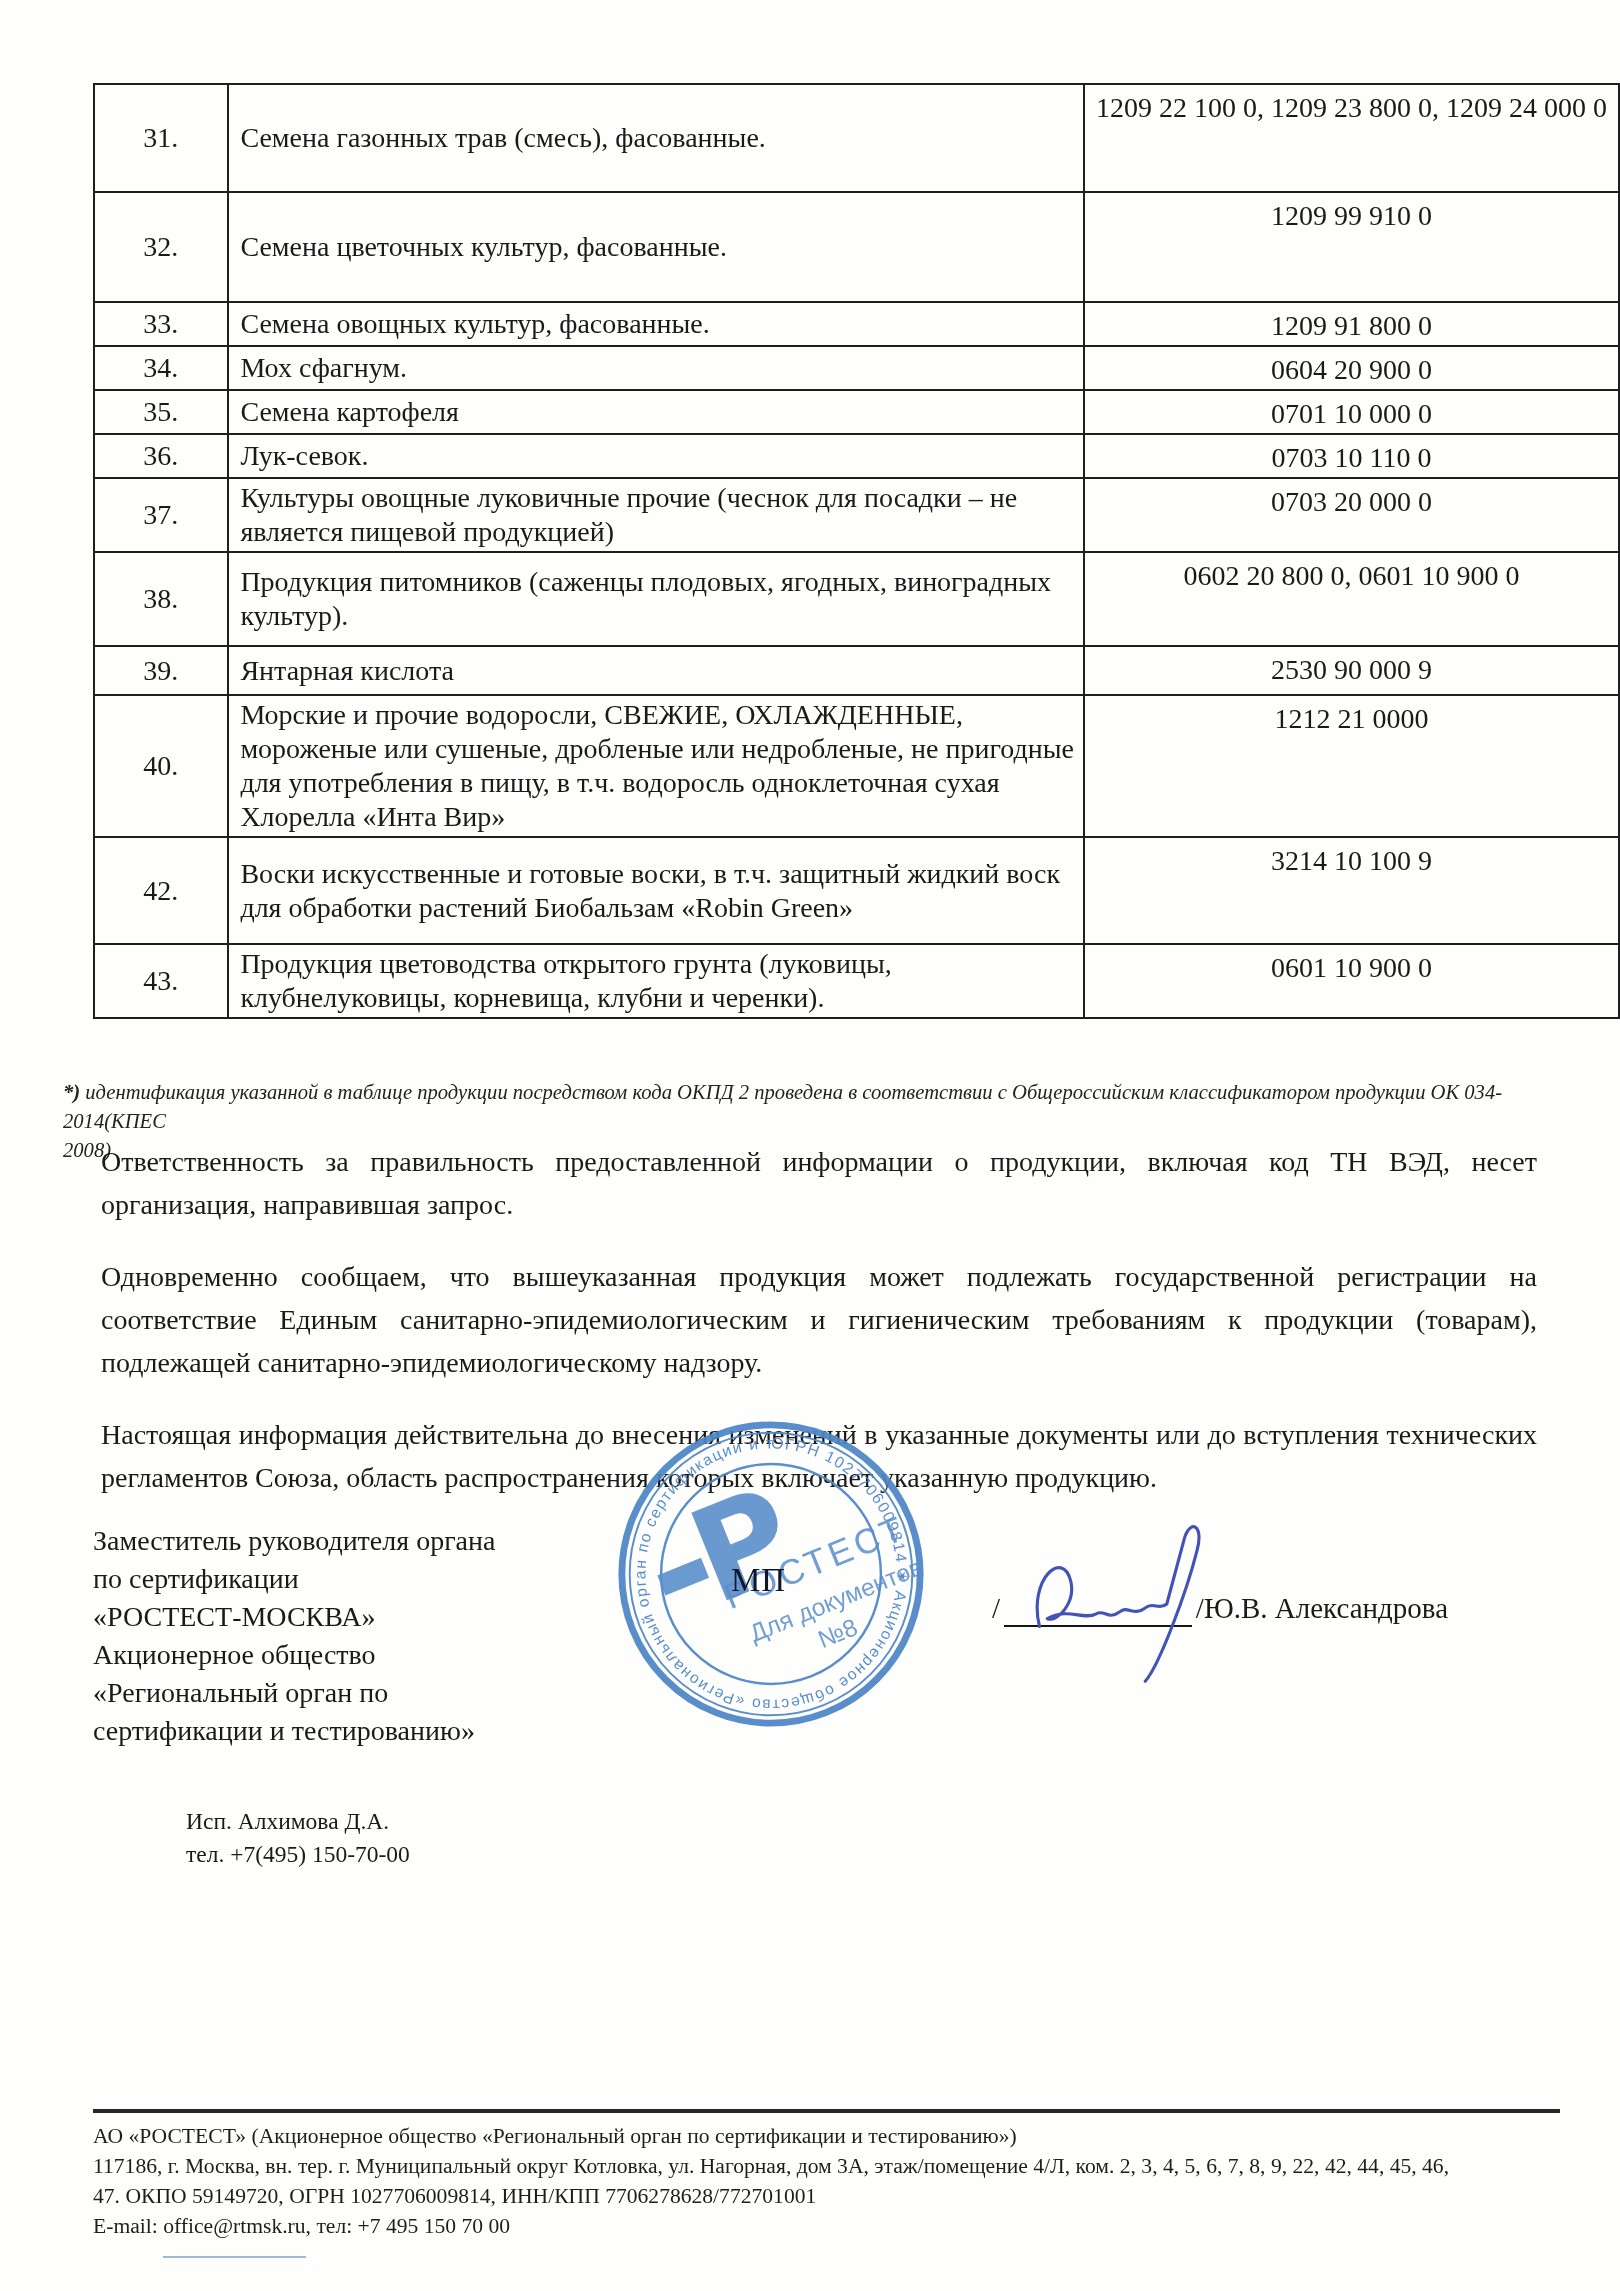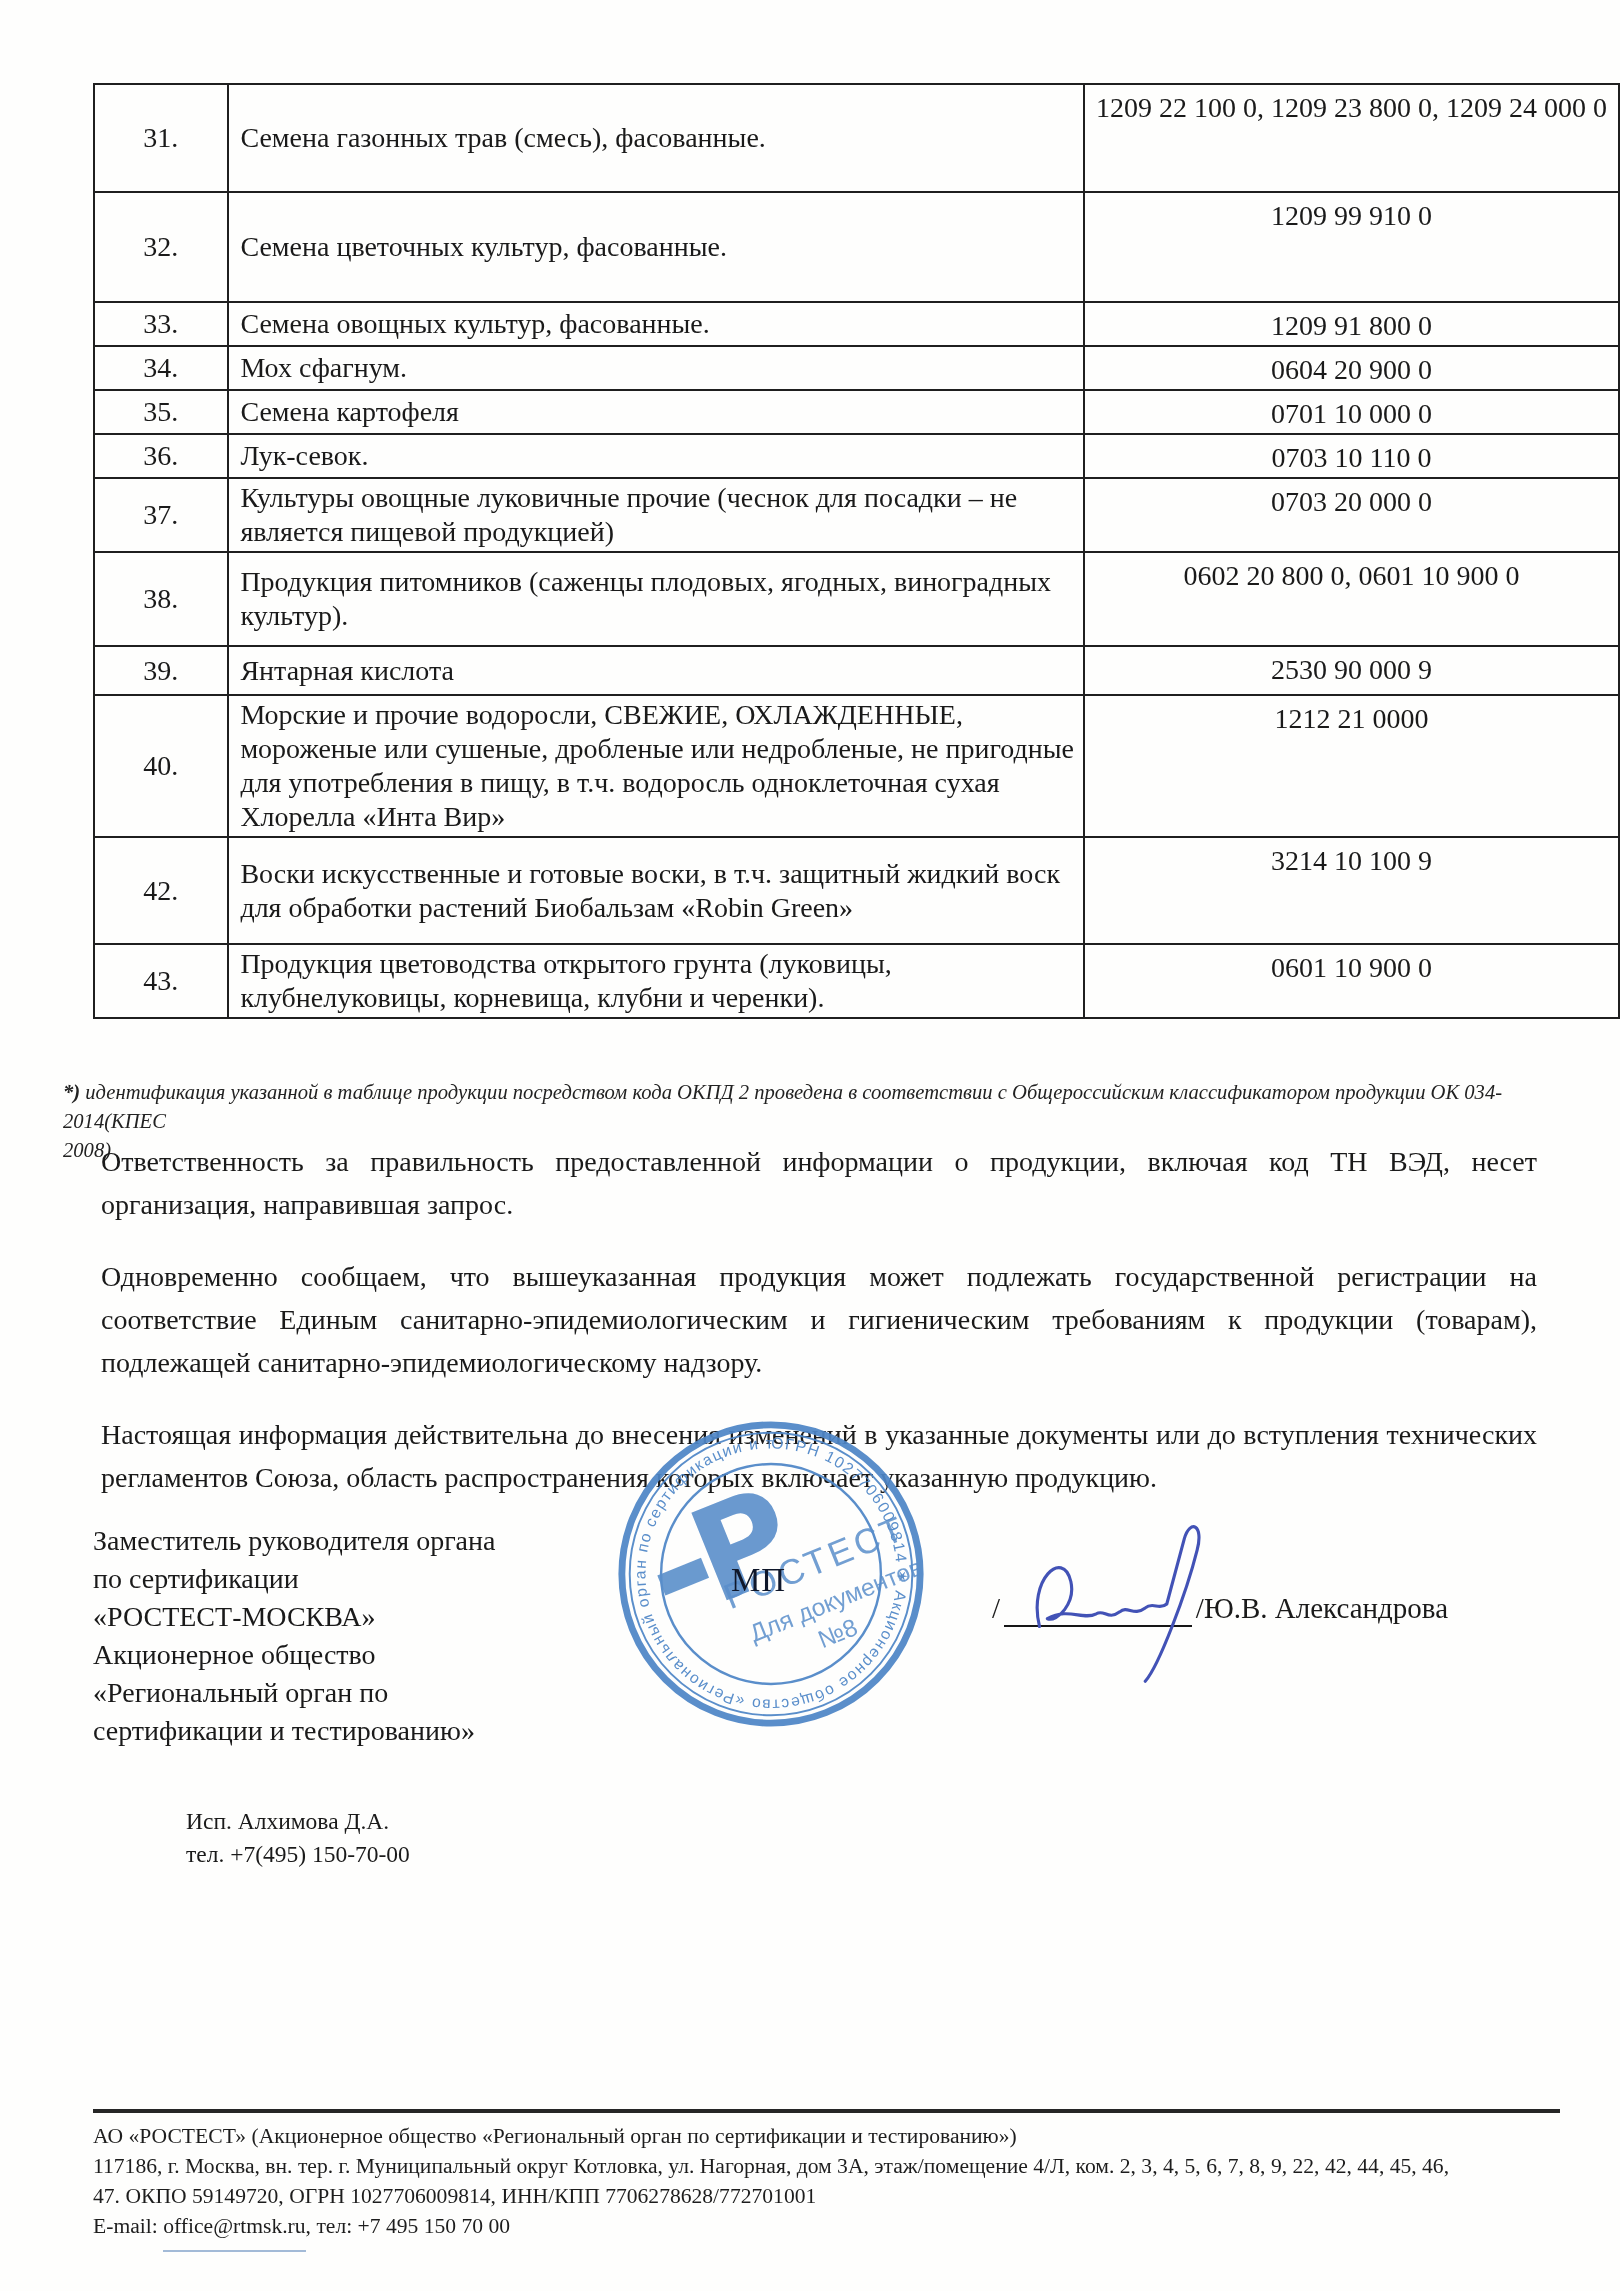--- a/index.html
+++ b/index.html
@@ -69,21 +69,21 @@
   }
   
   .footer{
     position:absolute;top:2109px;left:93px;width:1467px;
     border-top:4.9px solid #262626;
     padding-top:7.8px;
     font-size:21.6px;line-height:30px;color:#1d1d1d;
   }
   .footer .email{
     border-bottom:2px solid #a3bad7;
-    padding-bottom:12px;
+    padding-bottom:18px;
   }
 </style>
 </head>
 <body>
 
 <div class="page">
 
   <table class="doc-table">
     <tbody>
         <tr style="height: 108px;">

